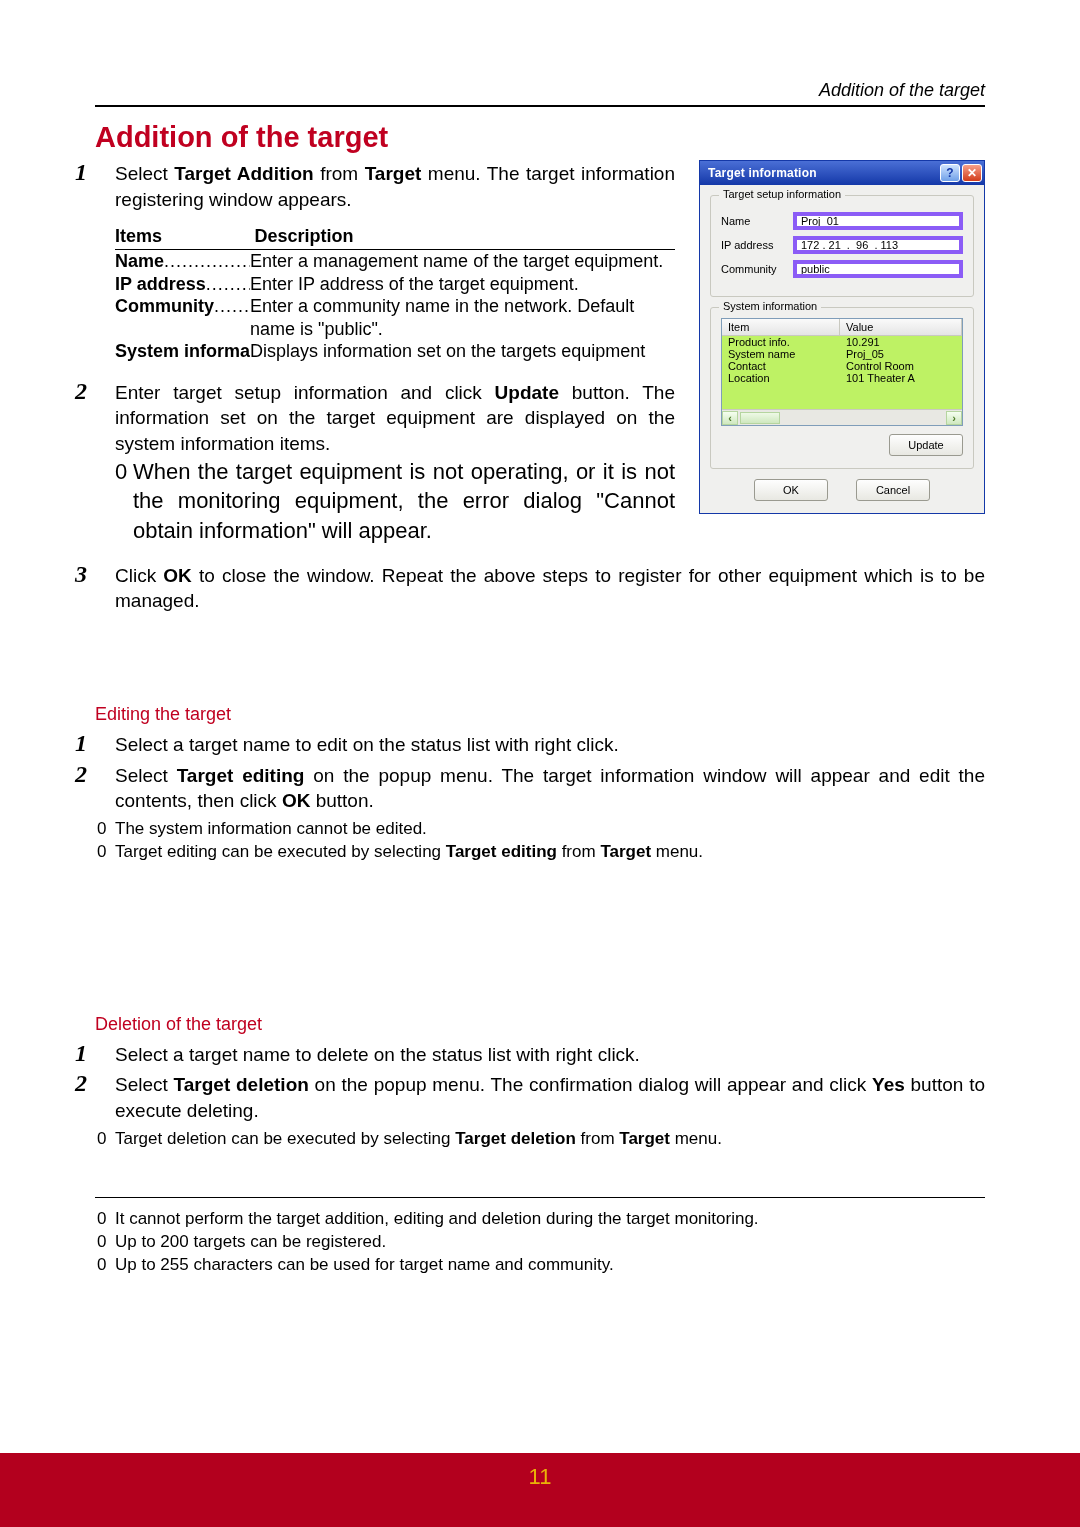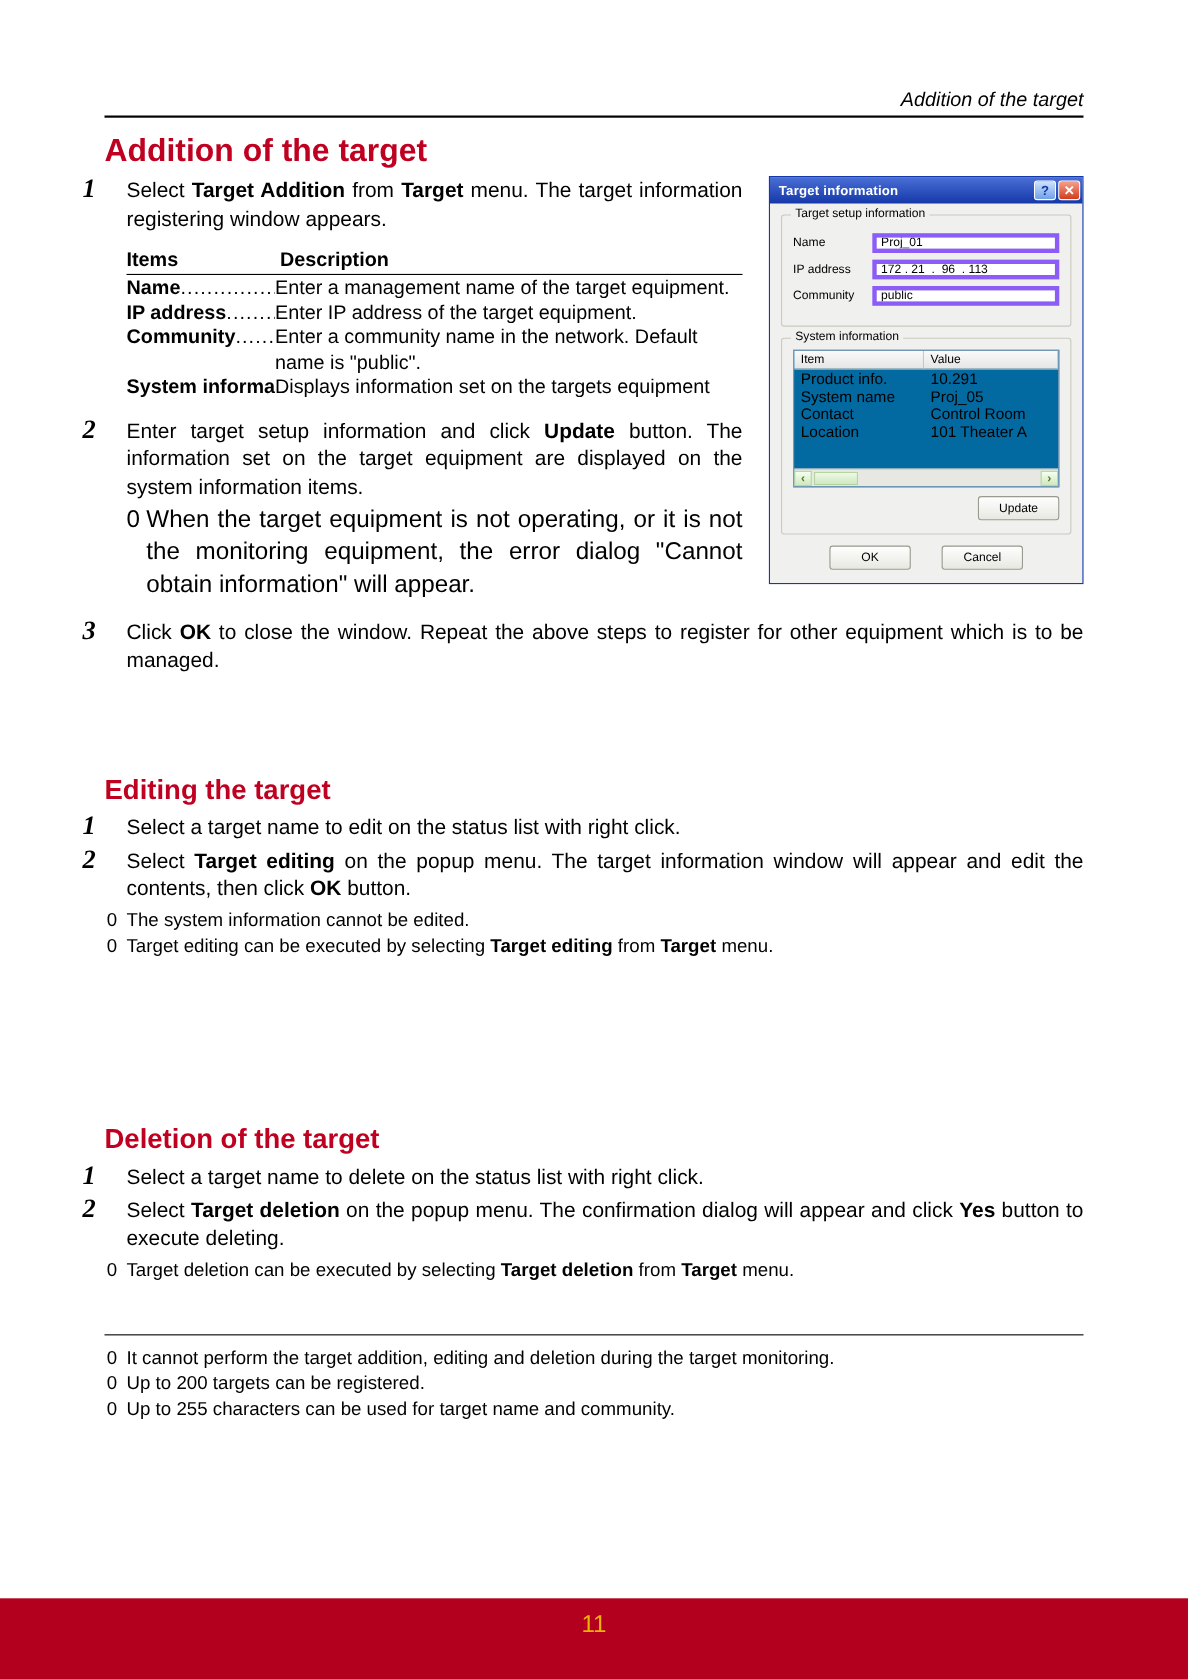--- a/index.html
+++ b/index.html
@@ -23,22 +23,22 @@
   }
   .hr-top { border-top: 2px solid #000; margin-bottom: 14px; }
   .h1 {
     color: #c00020;
     font-weight: 700;
     font-size: 29px;
     margin-bottom: 6px;
   }
   .h2 {
     color: #c00020;
-    font-weight: 700;
-    font-size: 25px;
+    font-weight: 400;
+    font-size: 18px;
     margin-top: 90px;
     margin-bottom: 6px;
   }
   .two-col {
     display: flex;
     gap: 24px;
     align-items: flex-start;
   }
   .col-left { flex: 1; }
   .stepnum {
@@ -125,27 +125,27 @@
     background:#f0f0ee; padding:0 4px;
     font-size:11px; color:#000;
   }
   .frow { display:flex; align-items:center; margin:6px 0;}
   .flabel { width:72px; font-size:11px;}
   .finput {
     flex:1; height:18px; border:4px solid #8b5cf6;
     background:#fff; font-size:11px; padding:1px 4px;
   }
   .sys-table {
-    border:1px solid #7f9db9; background:#0369a1;
-    height:125px; position:relative; overflow:hidden;
+    border:1px solid #7f9db9; background:#bef264;
+    height:108px; position:relative; overflow:hidden;
   }
   .sys-head { display:flex; background:linear-gradient(#fafafa,#e5e5e5); border-bottom:1px solid #c9c9c0; font-size:11px;}
   .sys-head div { padding:2px 6px; border-right:1px solid #c9c9c0;}
   .sys-h1 { width:118px;} .sys-h2 { flex:1;}
-  .sys-row { display:flex; font-size:14px;}
+  .sys-row { display:flex; font-size:11px;}
   .sys-row div { padding:0 6px; }
   .sys-c1 { width:118px;} .sys-c2 { flex:1;}
   .sys-scroll {
     position:absolute; left:0; right:0; bottom:0; height:16px;
     background:#e8e8e3; border-top:1px solid #c9c9c0;
     display:flex; justify-content:space-between; align-items:center;
     font-size:11px; color:#4d7a28;
   }
   .sys-scroll .arrow { width:16px; text-align:center; font-weight:700; background:linear-gradient(#f5fff0,#cfe8bf); border:1px solid #b5d59f; margin:0;}
   .sys-scroll .thumb { width:40px; height:12px; background:linear-gradient(#eef9e6,#cfe8bf); border:1px solid #b5d59f; margin-left:2px;}

